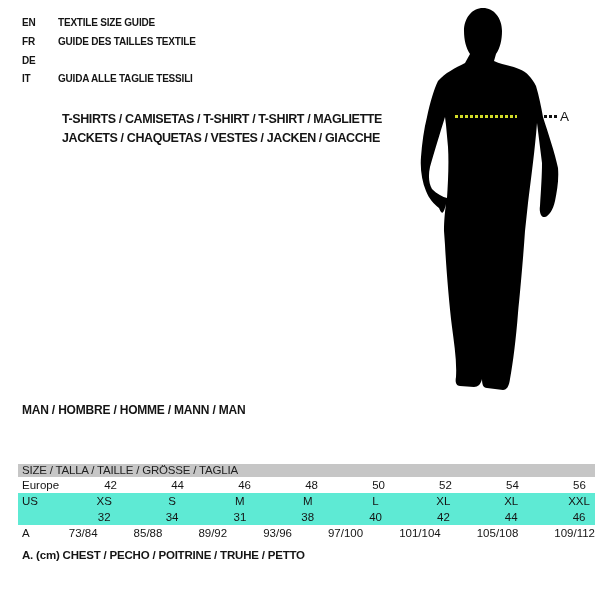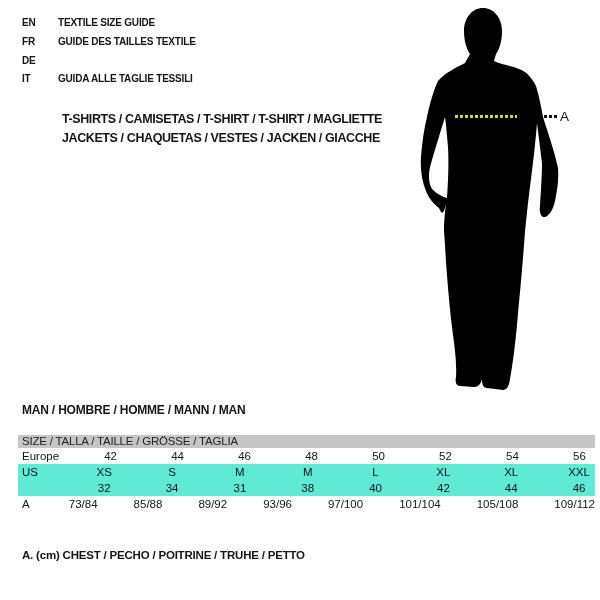--- a/index.html
+++ b/index.html
@@ -48,21 +48,21 @@
     font-size:13.5px; font-weight:normal; z-index:3;
   }
 
   
   .man-title {
     position:absolute; left:22px; top:403px;
     font-size:12px; font-weight:bold; letter-spacing:-0.2px;
   }
 
   
-  .size-table { position:absolute; left:18px; top:435px; width:577px; font-size:11.5px; }
+  .size-table { position:absolute; left:18px; top:464px; width:577px; font-size:11.5px; }
   .st-header {
     height:13px; line-height:13px;
     background:#c6c6c6; color:#222;
     padding-left:4px; letter-spacing:-0.2px;
   }
   .st-row { display:flex; height:16px; line-height:16px;gap:36px; }
   .st-row.stripe { background:#5eead4; }
   .st-label { width:61px; padding-left:4px; }
   .st-cell { width:64px; text-align:center; }
 

